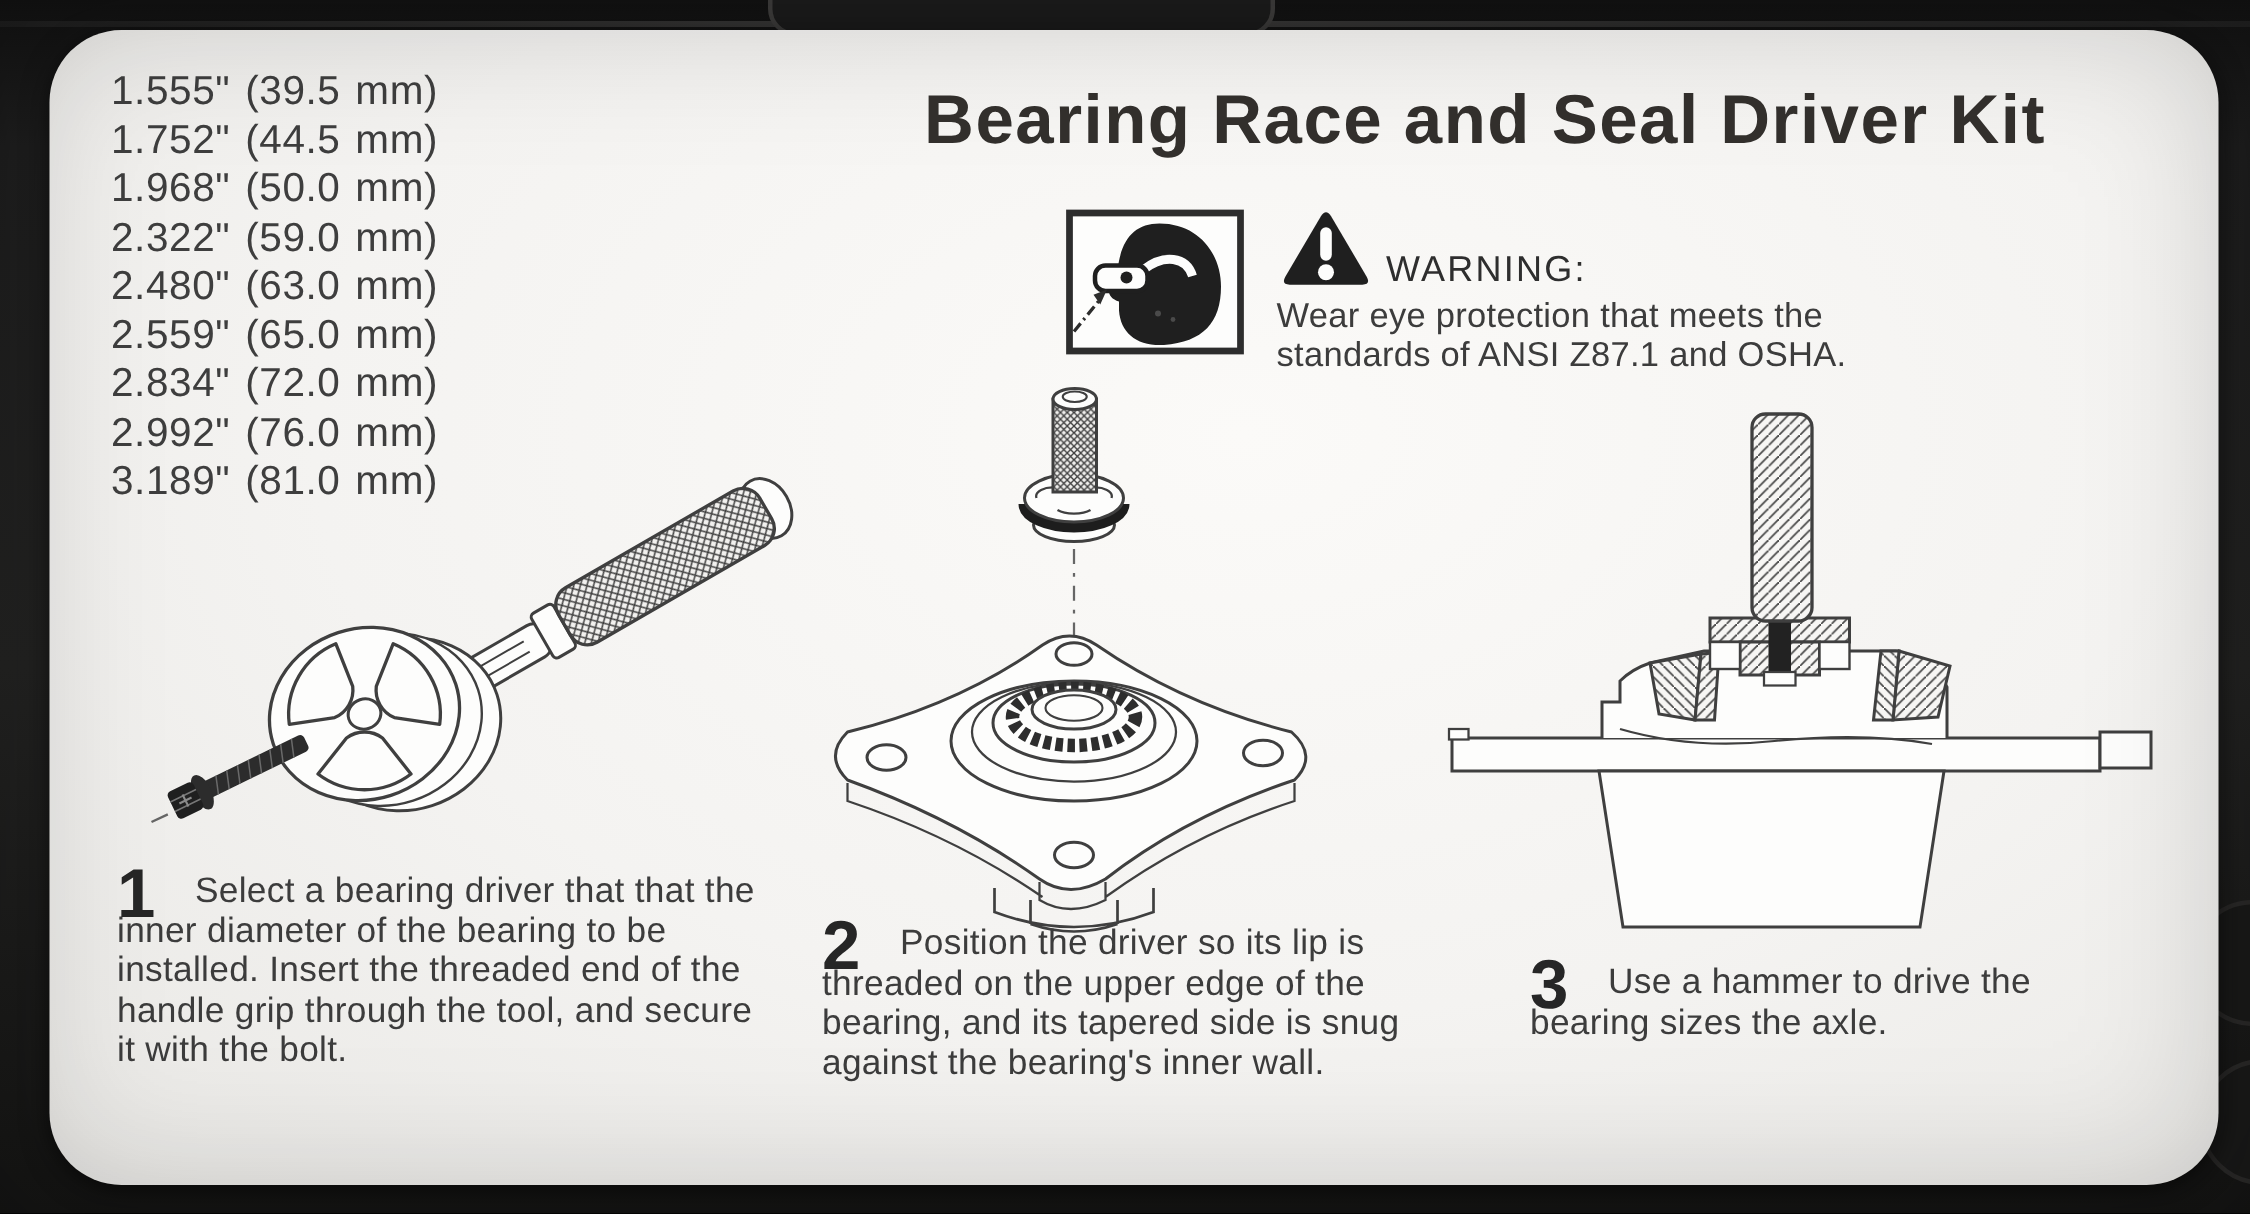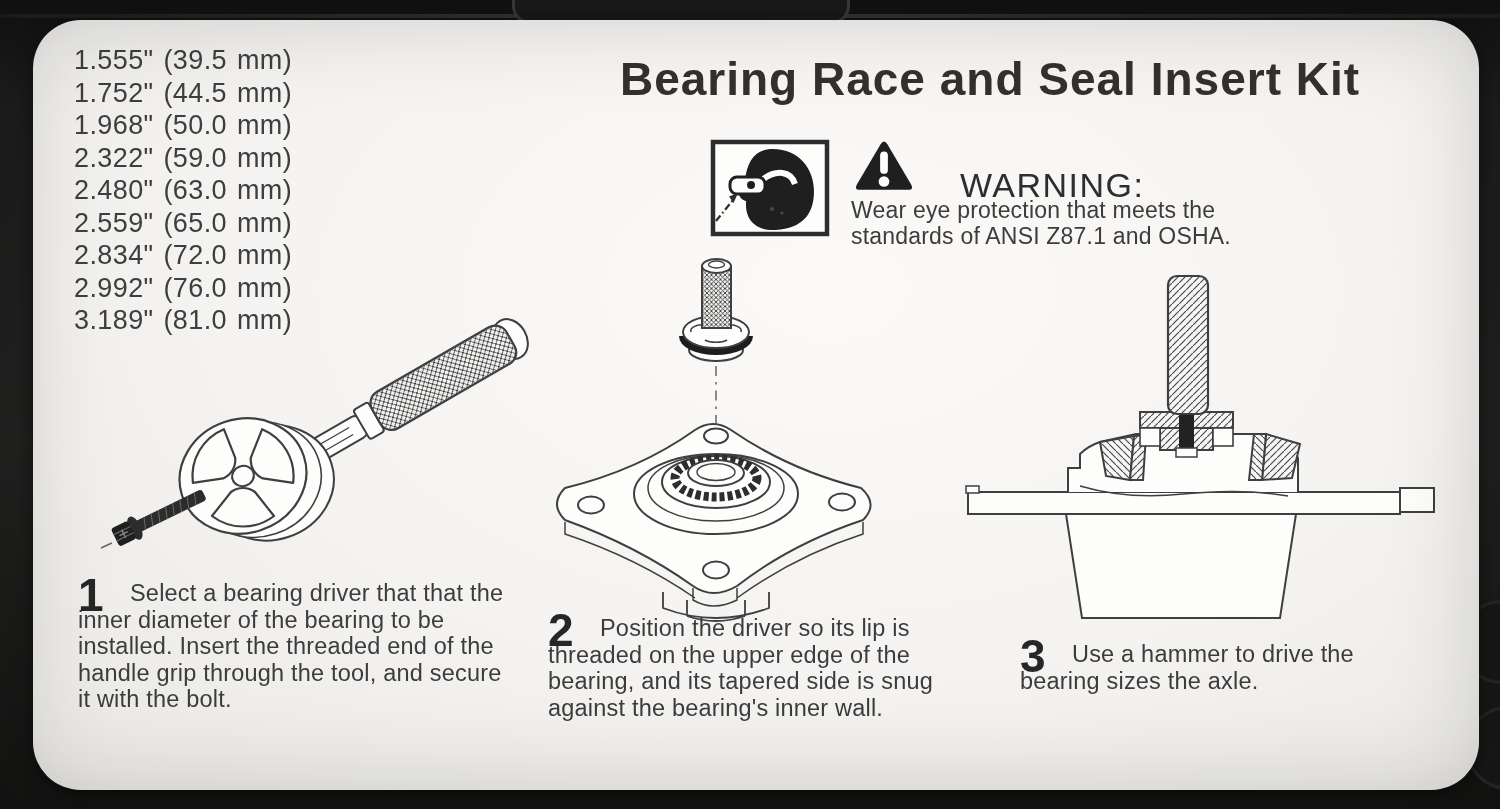--- a/index.html
+++ b/index.html
@@ -20,21 +20,21 @@
                 box-shadow:inset 0 0 110px rgba(0,0,0,.22);}
   .sizes{position:absolute;left:68px;top:44px;color:#3e3e3e;font-size:27px;line-height:32.5px;
          letter-spacing:.4px;word-spacing:2px;}
   .sizes .heading{margin-bottom:1px;}
   .sizes .item{padding-left:6px;}
   .title{position:absolute;left:535px;top:52px;width:910px;margin:0;text-align:center;
          font-size:46px;font-weight:bold;color:#33302d;letter-spacing:1px;white-space:nowrap;}
   .illus{position:absolute;}
   .i-eye{left:710px;top:139px;}
   .i-tri{left:853px;top:139px;}
-  .warn-label{position:absolute;left:960px;top:166px;font-size:34px;letter-spacing:1.5px;color:#2e2e2e;}
+  .warn-label{position:absolute;left:924px;top:166px;font-size:24px;letter-spacing:1.5px;color:#2e2e2e;}
   .warn-text{position:absolute;left:851px;top:197px;width:437px;font-size:23px;line-height:26px;
              color:#3c3c3c;letter-spacing:.2px;}
   .i1{left:55px;top:280px;}
   .i2{left:545px;top:248px;}
   .i3{left:948px;top:262px;}
   .step{position:absolute;}
   .step .num{position:absolute;left:0;top:-8px;font-size:46px;font-weight:800;color:#262626;line-height:1;}
   .step p{margin:0;text-indent:52px;font-size:23.5px;line-height:26.5px;color:#3c3c3c;letter-spacing:.2px;}
   .s1{left:78px;top:580px;width:434px;}
   .s2{left:548px;top:615px;width:422px;}
@@ -58,21 +58,21 @@
     <div class="item">1.752" (44.5 mm)</div>
     <div class="item">1.968" (50.0 mm)</div>
     <div class="item">2.322" (59.0 mm)</div>
     <div class="item">2.480" (63.0 mm)</div>
     <div class="item">2.559" (65.0 mm)</div>
     <div class="item">2.834" (72.0 mm)</div>
     <div class="item">2.992" (76.0 mm)</div>
     <div class="item">3.189" (81.0 mm)</div>
   </div>
 
-  <h1 class="title">Bearing Race and Seal Insert Kit</h1>
+  <h1 class="title">Bearing Race and Seal Driver Kit</h1>
 
   <svg class="illus i-eye" width="120" height="98" viewBox="0 0 120 98">
     <rect x="3" y="3" width="114" height="92" fill="#fdfdfc" stroke="#2d2d2d" stroke-width="4.5"></rect>
     <path d="M63,10 C89,10 104,30 104,52 C104,76 92,89 66,91 C48,92 37,83 36,68 L36,62 C28,60 27,52 33,48 L35,42 C37,21 46,10 63,10 Z" fill="#1f1f1f"></path>
     <path d="M52,41 C66,30 81,32 85,45" stroke="#fdfdfc" stroke-width="6" fill="none"></path>
     <rect x="20" y="38" width="35" height="17" rx="7" fill="#fdfdfc" stroke="#1f1f1f" stroke-width="3"></rect>
     <circle cx="41" cy="46" r="4" fill="#1f1f1f"></circle>
     <circle cx="62" cy="70" r="2" fill="#4a4a4a"></circle>
     <circle cx="72" cy="74" r="1.6" fill="#4a4a4a"></circle>
     <path d="M6,82 L23,61" stroke="#2d2d2d" stroke-width="2.2" stroke-dasharray="7 3 1.5 3" fill="none"></path>

